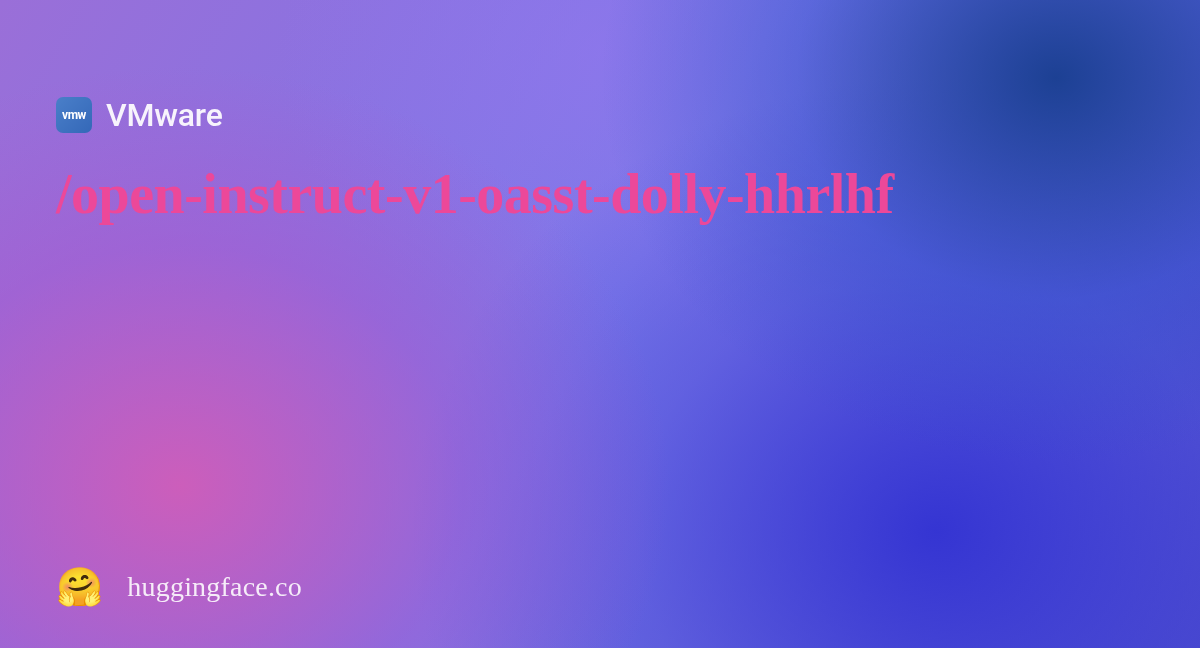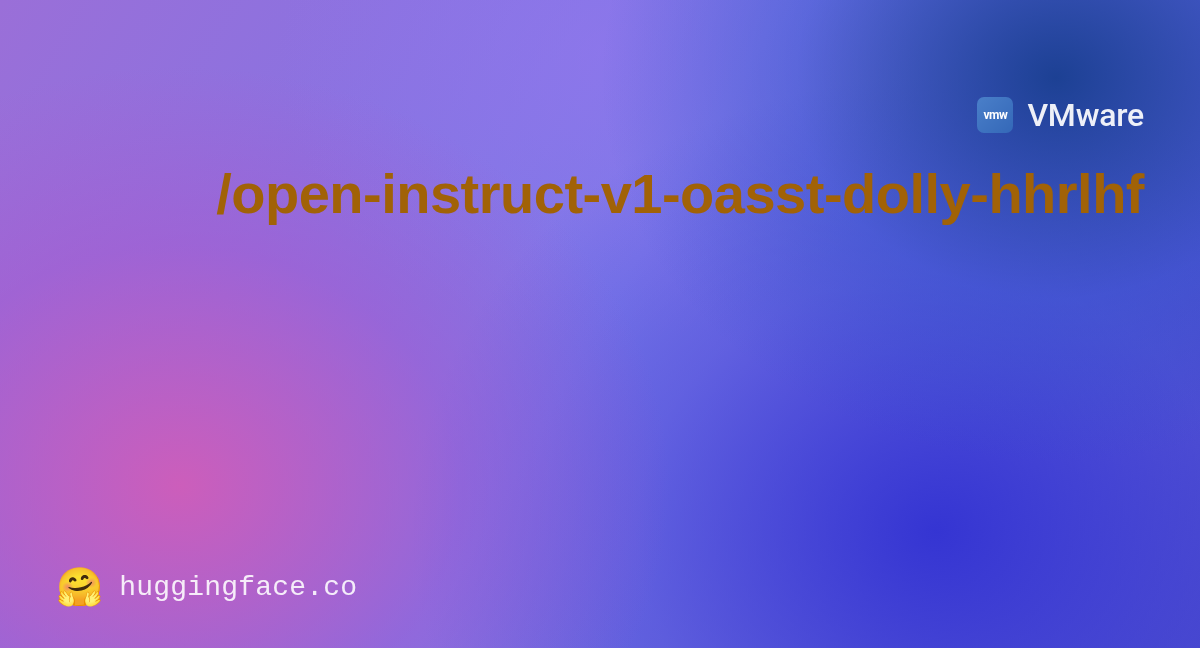--- a/index.html
+++ b/index.html
@@ -19,21 +19,20 @@
       linear-gradient(120deg, #9a6fd8 0%, #8b72e0 25%, #7a78e8 50%, #6565d8 75%, #4848c8 100%);
   }
   .content {
     position: relative;
     z-index: 1;
     padding: 96px 56px 0 56px;
     height: 100%;
     display: flex;
     flex-direction: column;
     color: #ffffff;
-    align-items: flex-end;
   }
   .org-row {
     display: flex;
     align-items: center;
     gap: 14px;
     margin-bottom: 26px;
   }
   .org-logo {
     width: 36px;
     height: 36px;
@@ -47,47 +46,48 @@
     justify-content: center;
     letter-spacing: -0.5px;
   }
   .org-name {
     font-size: 32px;
     font-weight: 500;
     color: rgba(255,255,255,0.92);
     letter-spacing: -0.2px;
   }
   .repo-name {
-    font-family: Liberation Sans, sans-serif;
+    font-family: Liberation Serif, serif;
     font-size: 56px;
     font-weight: 600;
-    color: #a16207;
+    color: #ec4899;
     line-height: 1.22;
     letter-spacing: -0.5px;
     word-break: break-all;
     max-width: 1090px;
   }
   .footer {
     position: absolute;
     left: 56px;
     bottom: 42px;
     display: flex;
     align-items: center;
     gap: 16px;
   }
   .hf-emoji {
     font-size: 38px;
     line-height: 1;
   }
   .domain {
-    font-family: Liberation Mono, monospace;
+    font-family: Liberation Serif, serif;
     font-size: 28px;
     font-weight: 500;
     color: rgba(255,255,255,0.88);
     letter-spacing: 0.2px;
+    margin-left: 8px;
   }
 </style>
 </head>
 <body>
 
 <div class="bg"></div>
 
 <div class="content">
   <div class="org-row">
     <div class="org-logo">vmw</div>

